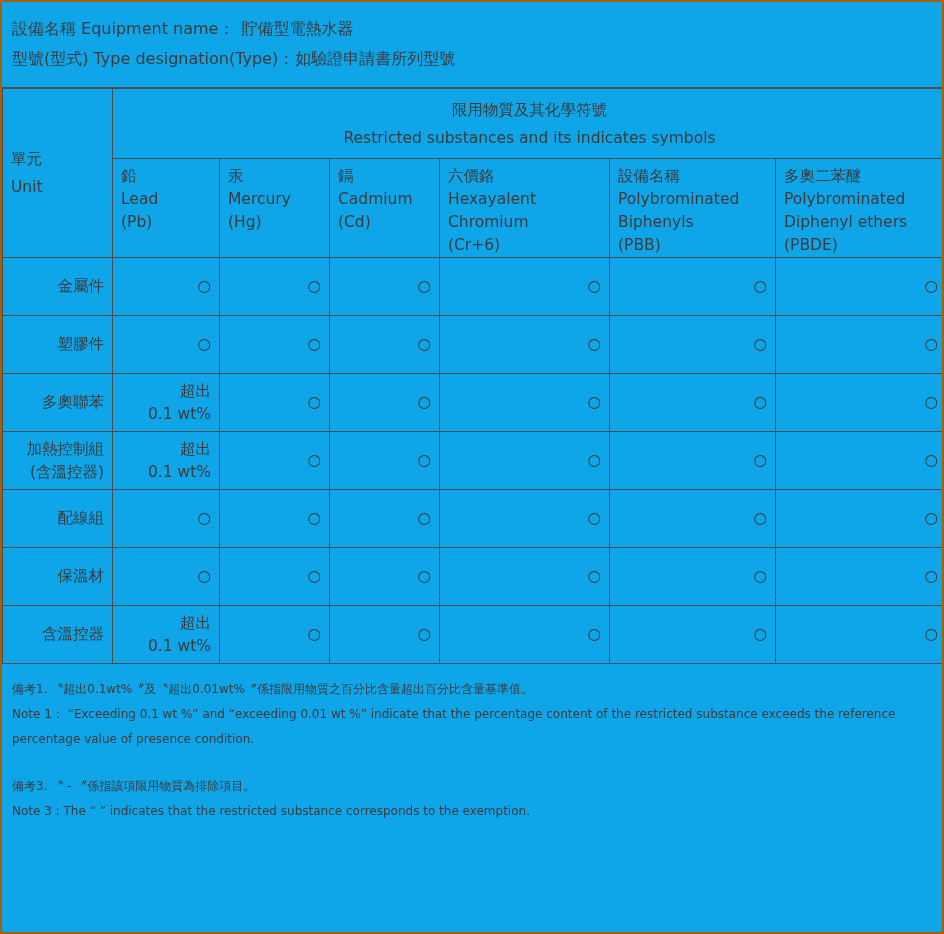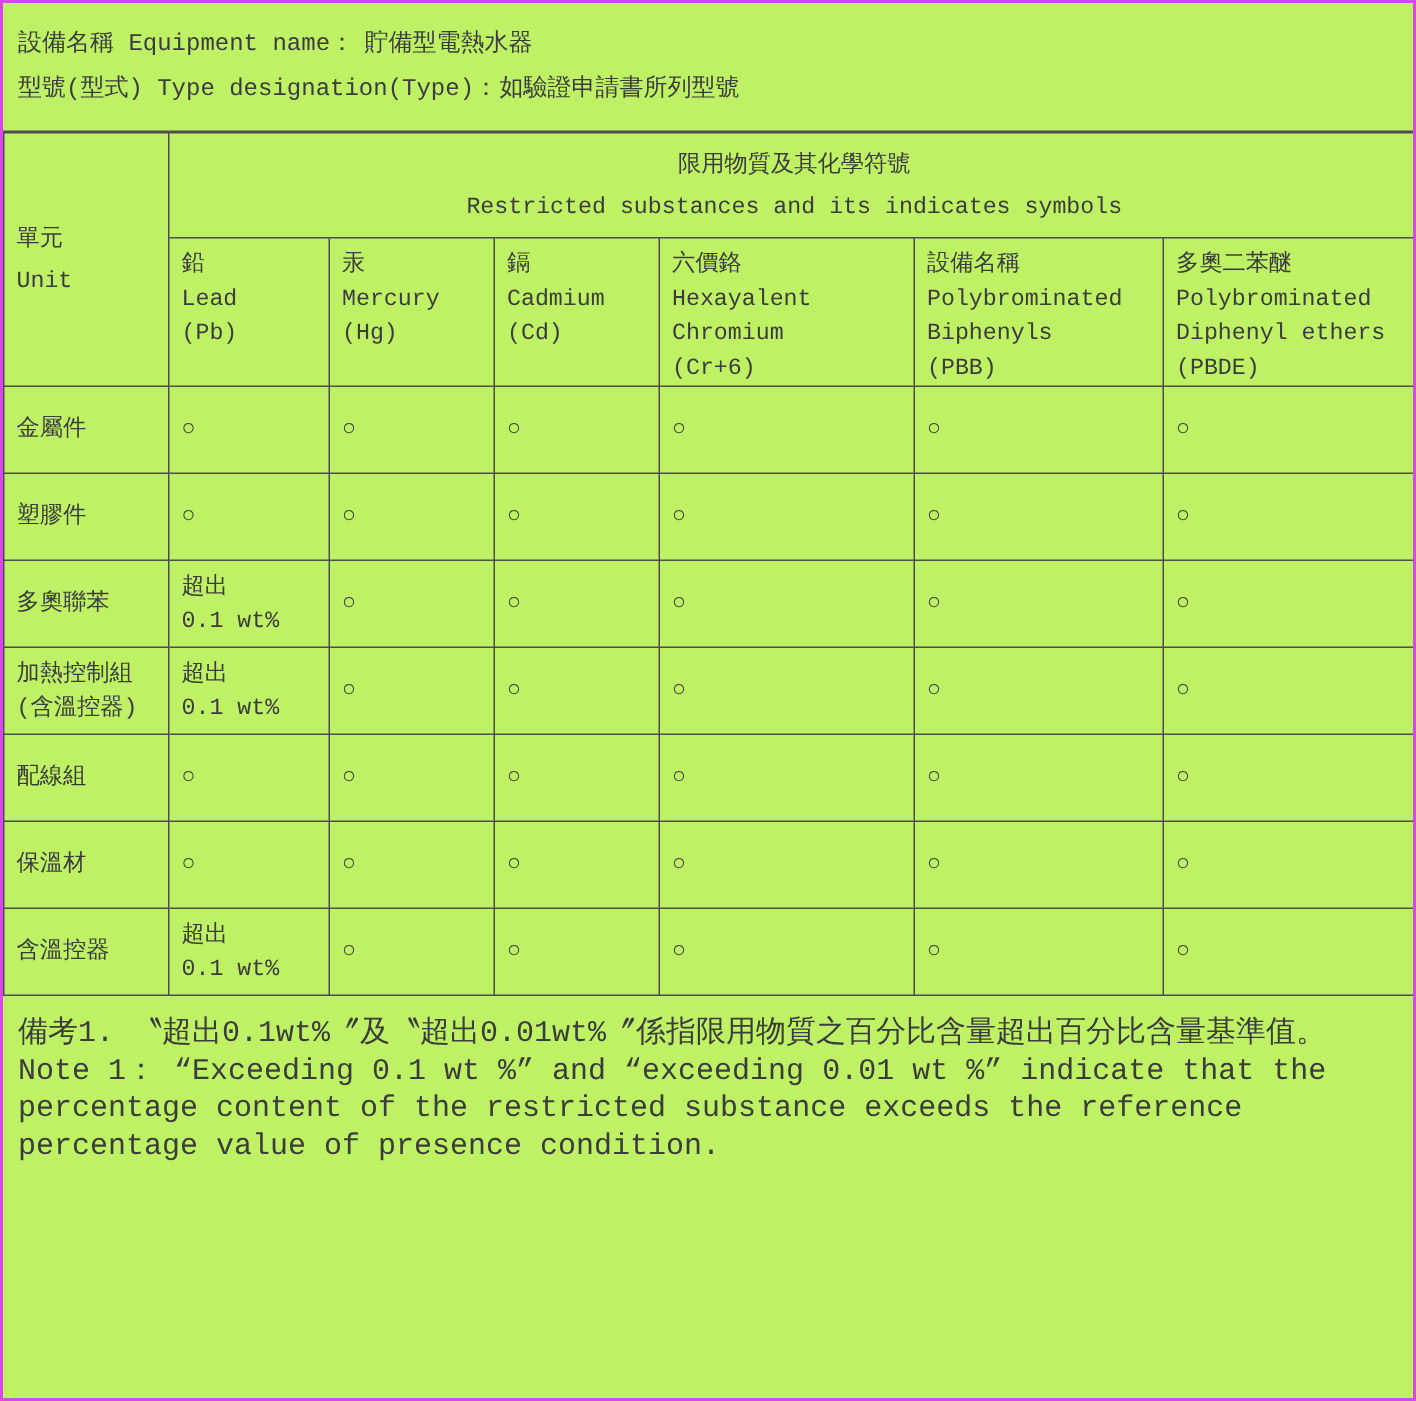--- a/index.html
+++ b/index.html
@@ -5,24 +5,23 @@
   * { margin: 0; padding: 0; box-sizing: border-box; }
   html, body { background: #ffffff; }
   body {
     width: 944px;
     font-family: "DejaVu Sans", "Liberation Sans", sans-serif;
     color: #3c3c3c;
   }
   .page {
     width: 944px;
     height: 934px;
-    border: 2px solid #d946ef;
-    background: #bef264;
+    border: 2px solid #a16207;
+    background: #0ea5e9;
     overflow: hidden;
-    font-family: Liberation Mono, monospace;
   }
   
   .title-block {
     height: 86px;
     padding: 12px 10px 6px 10px;
     border-bottom: 1px solid #4d4d4d;
     font-size: 16px;
     line-height: 30px;
   }
   .title-line { white-space: nowrap; }
@@ -60,26 +59,27 @@
   tr.hrow2 td {
     height: 96px;
     vertical-align: top;
     padding-top: 6px;
     line-height: 23px;
   }
   
   tr.data-row td {
     height: 58px;
     line-height: 23px;
+    text-align: right;
   }
   td.value-cell { font-size: 15px; }
   
   .notes {
     padding: 13px 2px 0 10px;
-    font-size: 20px;
+    font-size: 12px;
     line-height: 25px;
   }
   .note { margin-bottom: 22px; }
   .note:last-child { margin-bottom: 0; }
 </style>
 </head>
 <body>
 
 <div class="page">
 
@@ -217,15 +217,19 @@
         <td class="value-cell pre">○</td>
       </tr>
     </tbody>
   </table>
 
   <div class="notes">
     <div class="note">
       <div>備考1. 〝超出0.1wt%〞及〝超出0.01wt%〞係指限用物質之百分比含量超出百分比含量基準值。</div>
       <div>Note 1： “Exceeding 0.1 wt %” and “exceeding 0.01 wt %” indicate that the percentage content of the restricted substance exceeds the reference percentage value of presence condition.</div>
     </div>
+    <div class="note">
+      <div>備考3. 〝 - 〞係指該項限用物質為排除項目。</div>
+      <div>Note 3 : The “ ” indicates that the restricted substance corresponds to the exemption.</div>
+    </div>
   </div>
 
 </div>
 
 </body></html>

